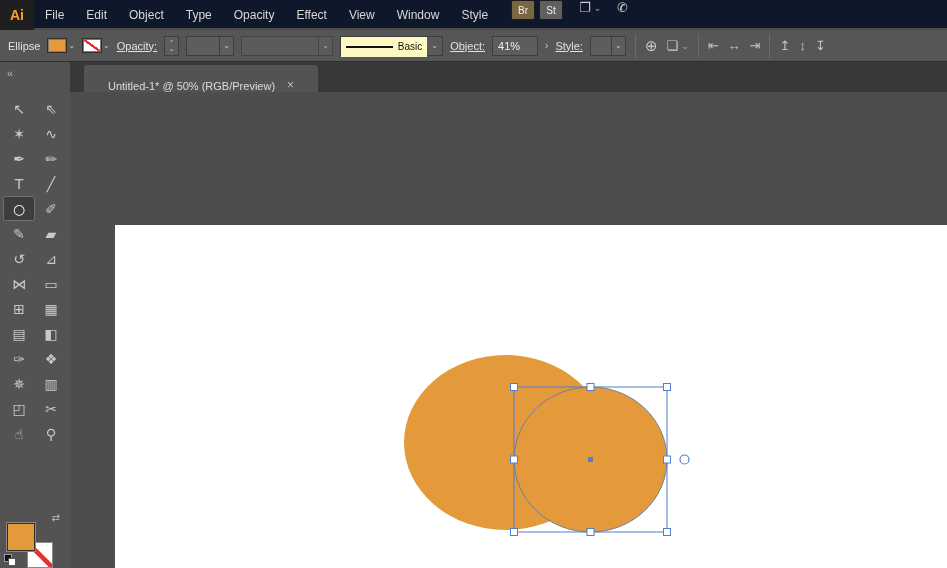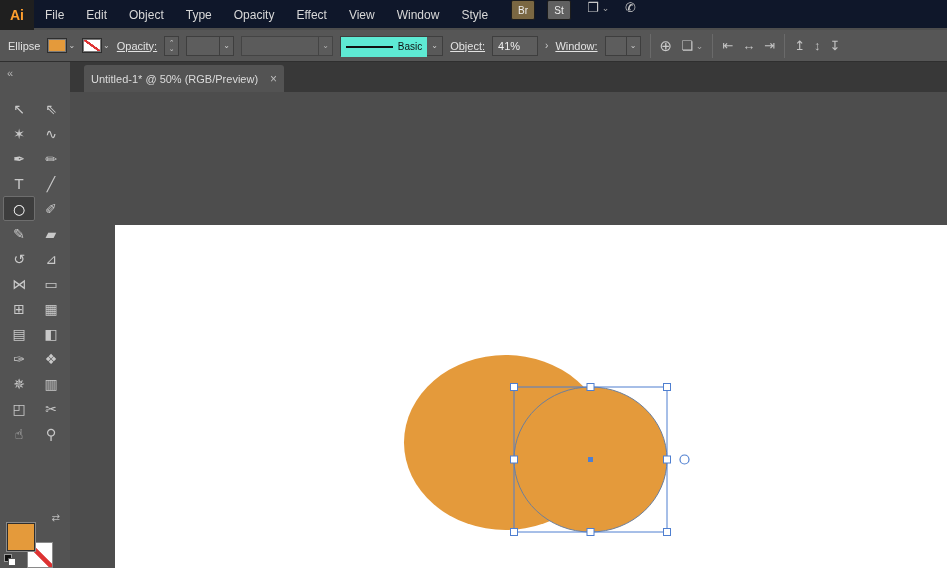--- a/index.html
+++ b/index.html
@@ -10,21 +10,21 @@
 
   
   .menubar{position:absolute;left:0;top:0;right:0;height:28px;background:#0f172a;
            display:flex;align-items:flex-start;}
   .logo{width:34px;height:30px;display:flex;align-items:center;justify-content:center;
         background:#1f1f1f;color:#ff9f2e;font-weight:bold;font-size:14px;}
   .menu-item{padding:0 11px;font-size:12px;color:#d8d8d8;height:30px;display:flex;align-items:center;cursor:default;}
   .mb-btn{width:24px;height:20px;margin-left:8px;display:flex;align-items:center;justify-content:center;
           font-size:10px;color:#eee;border:1px solid #1c1c1c;border-radius:2px;}
   .mb-btn.br{background:#7a6742;margin-left:12px;}
-  .mb-btn.st{background:#606060;margin-left:12px;}
+  .mb-btn.st{background:#606060;margin-left:4px;}
   .mb-ico{margin-left:16px;font-size:13px;color:#c9c9c9;display:flex;align-items:center;gap:3px;}
   .mb-ico .chev{font-size:9px;color:#aaa;}
 
   
   .controlbar{position:absolute;left:0;top:30px;right:0;height:32px;background:#565656;
               border-bottom:1px solid #2f2f2f;display:flex;align-items:center;gap:7px;
               padding:0 8px;font-size:11px;}
   .cb-label{color:#e2e2e2;}
   .cb-link{color:#e2e2e2;text-decoration:underline;}
   .swatch-combo{display:flex;align-items:center;gap:1px;}
@@ -35,36 +35,36 @@
   .chev{font-size:8px;color:#cfcfcf;}
   .stepper{width:15px;height:20px;background:#5d5d5d;border:1px solid #3e3e3e;
            display:flex;flex-direction:column;align-items:center;justify-content:center;line-height:6px;}
   .stepper span{font-size:7px;color:#ccc;}
   .combo{height:20px;background:#5d5d5d;border:1px solid #3e3e3e;display:flex;align-items:center;}
   .combo .val{flex:1;padding:0 4px;color:#e8e8e8;}
   .combo .drop{width:14px;align-self:stretch;display:flex;align-items:center;justify-content:center;border-left:1px solid #3e3e3e;}
   .combo.w48{width:48px;} .combo.w90{width:92px;opacity:.75;} .combo.w34{width:36px;}
   .combo.disabled .profile-line{height:2px;background:#9a9a9a;width:60%;margin:0 auto;}
   .brush-combo{height:20px;display:flex;border:1px solid #3e3e3e;}
-  .brush-face{width:86px;background:#5eead4;display:flex;align-items:center;gap:5px;padding:10px 5px;}
+  .brush-face{width:86px;background:#fef9c3;display:flex;align-items:center;gap:5px;padding:10px 5px;}
   .brush-line{flex:1;height:2px;background:#111;}
   .brush-name{font-size:10px;color:#111;}
   .brush-drop{width:15px;background:#595959;display:flex;align-items:center;justify-content:center;}
   .opacity-field{width:46px;height:20px;background:#5d5d5d;border:1px solid #3e3e3e;
                  color:#eee;display:flex;align-items:center;padding:0 5px;}
   .arrow-r{color:#ccc;font-size:10px;}
   .vsep{width:1px;height:24px;background:#3f3f3f;border-right:1px solid #6a6a6a;margin:0 2px;}
   .cb-ico{font-size:15px;color:#c9c9c9;}
   .align-group{display:flex;gap:9px;font-size:13px;color:#c4c4c4;}
   .align-group span{cursor:default;}
 
   
   .tabstrip{position:absolute;left:70px;top:62px;right:0;height:30px;background:#383838;}
   .tab{position:absolute;left:14px;top:3px;height:27px;background:#535353;
-       display:flex;align-items:center;padding:0 7px;border-radius:3px 3px 0 0;
+       display:flex;align-items:flex-end;padding:0 24px;border-radius:3px 3px 0 0;
        font-size:11px;color:#dcdcdc;}
   .tab .close{margin-left:12px;color:#bbb;font-size:12px;}
 
   
   .toolbar{position:absolute;left:0;top:62px;width:70px;bottom:0;background:#535353;}
   .collapse{position:absolute;left:7px;top:5px;font-size:11px;color:#b5b5b5;}
   .tools{position:absolute;left:3px;top:34px;width:64px;display:grid;
          grid-template-columns:32px 32px;grid-auto-rows:25px;}
   .tool{display:flex;align-items:center;justify-content:center;font-size:14px;color:#c9c9c9;
         font-family:"DejaVu Sans",sans-serif;cursor:default;}
@@ -154,21 +154,21 @@
         <span class="chev">⌄</span>
       </span>
     </div>
 
     <span class="cb-link">Object:</span>
     <div class="opacity-field">
       <span>41%</span>
     </div>
     <span class="arrow-r">›</span>
 
-    <span class="cb-link">Window:</span>
+    <span class="cb-link">Style:</span>
     <div class="combo w34">
       <span class="val"></span>
       <span class="drop">
           <span class="chev">⌄</span>
         </span>
     </div>
 
     <div class="vsep"></div>
     <span class="cb-ico">⊕</span>
     <div class="mb-ico" style="margin-left:2px">

